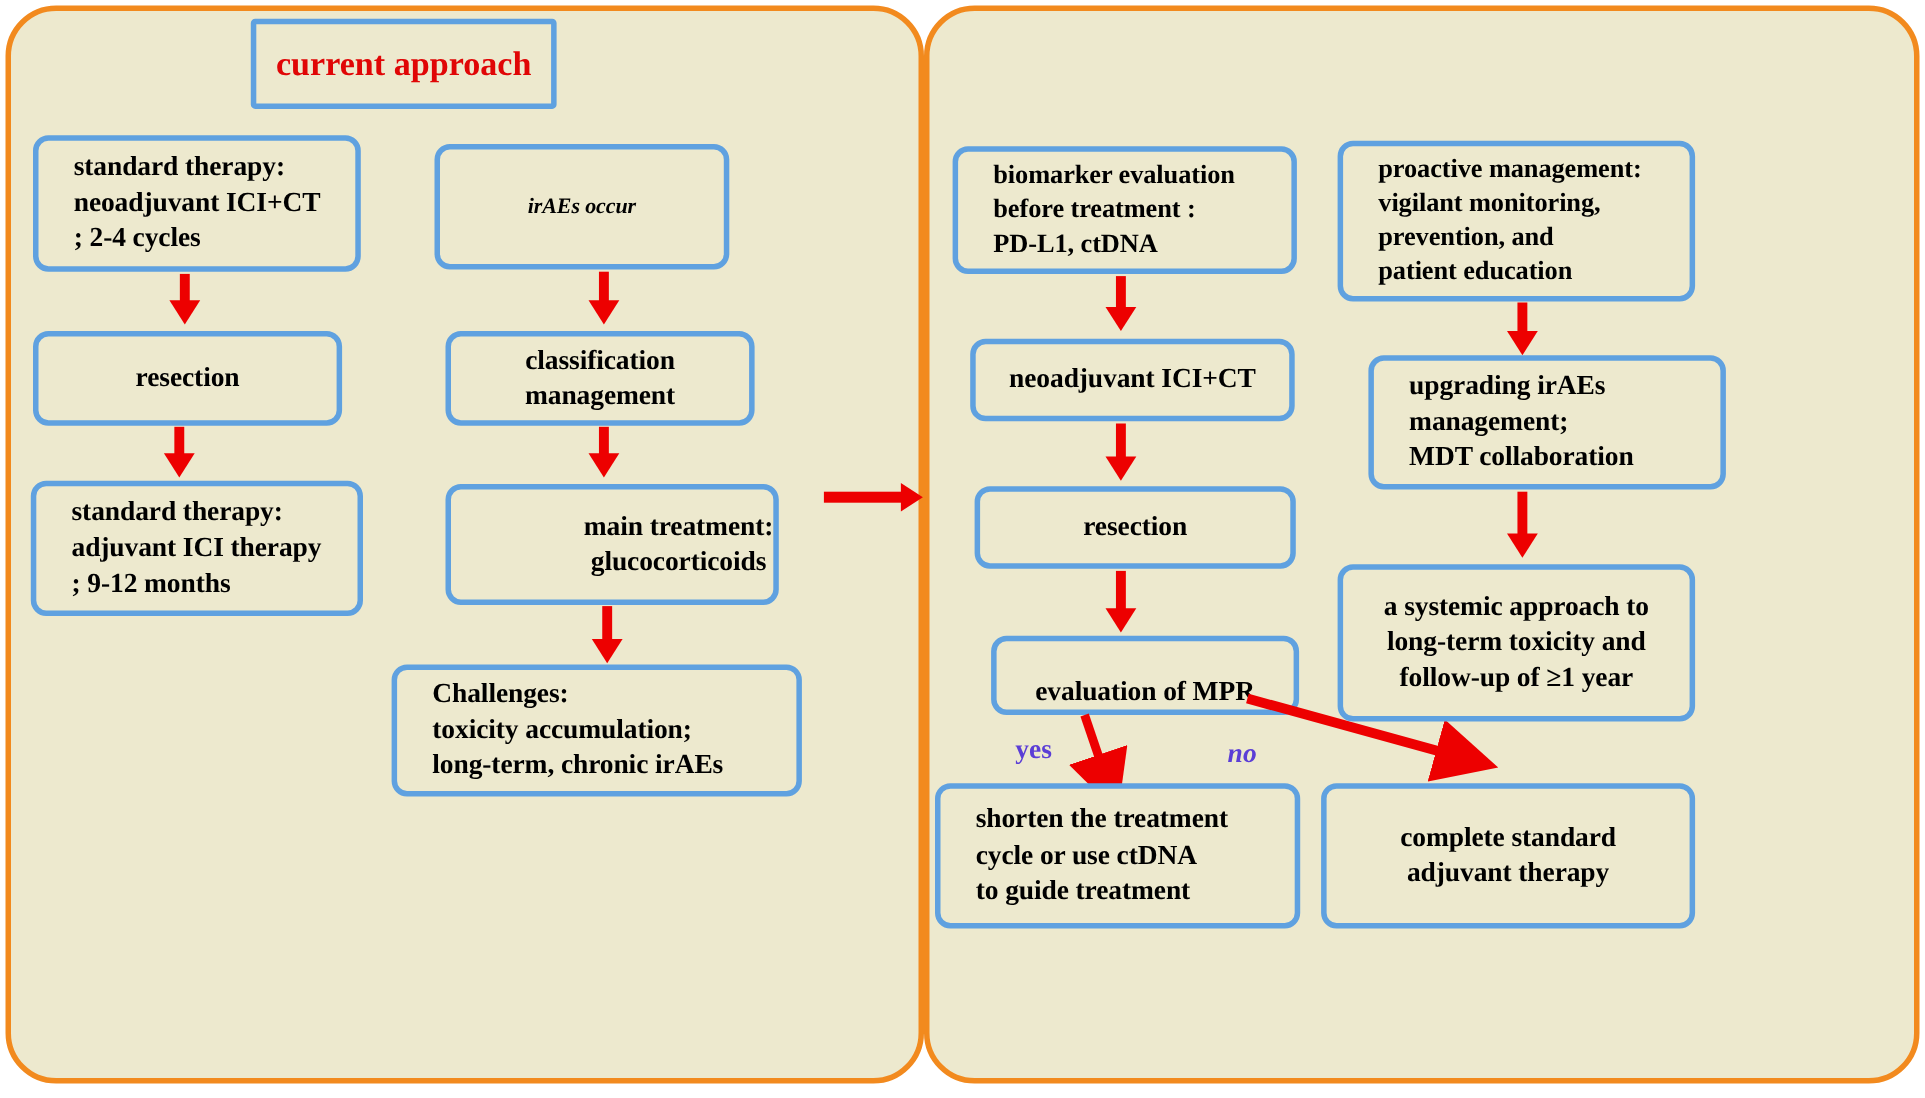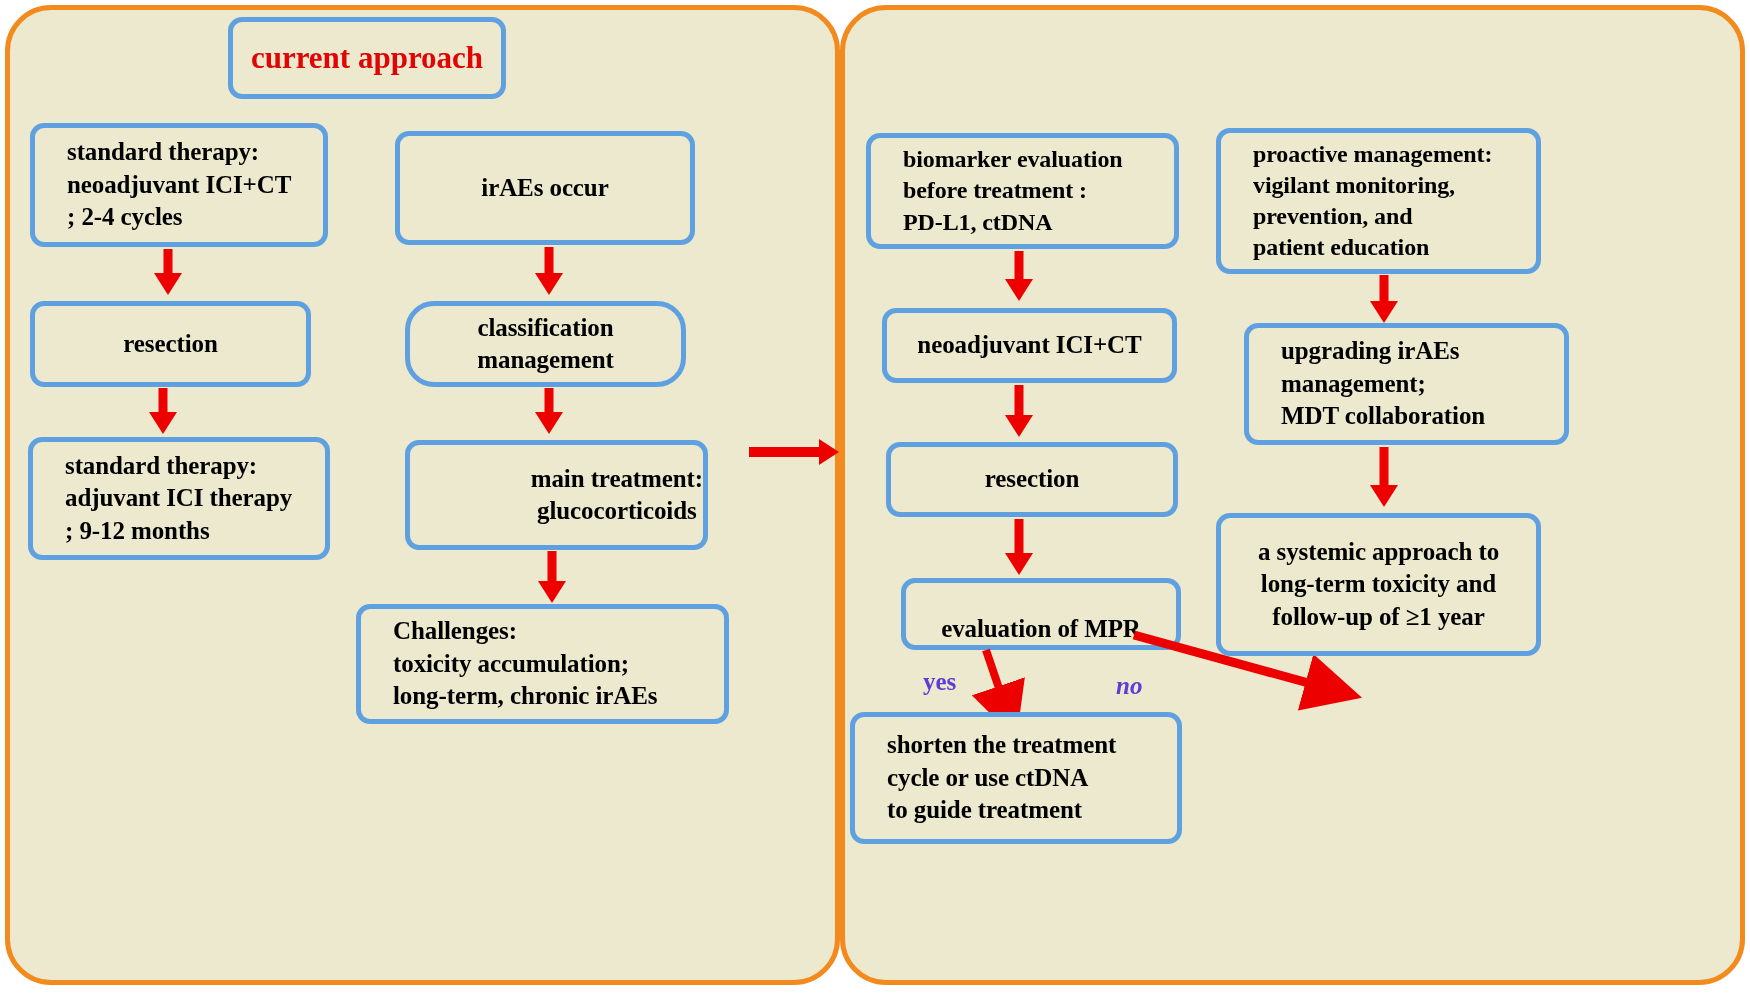--- a/index.html
+++ b/index.html
@@ -43,21 +43,21 @@
     justify-content: flex-start;
     text-align: left;
   }
   .node .txt { display: block; white-space: pre-line; }
   .node.left .txt { padding-left: 32px; }
 
   .title-box {
     position: absolute;
     background: #EDE9CE;
     border: 5px solid #5FA1E0;
-    border-radius: 14px;
+    border-radius: 4px;
     box-sizing: border-box;
     display: flex;
     align-items: center;
     justify-content: center;
     color: #E00606;
     font-weight: bold;
     font-size: 31px;
     text-align: center;
   }
 
@@ -144,29 +144,29 @@
     <div class="shaft" style="height:26px;"></div>
     <div class="head" style="top:24px;"></div>
   </div>
 
   <div class="node left" style="left:28px; top:437px; width:302px; height:123px; font-size:25px;">
     <span class="txt">standard therapy:
 adjuvant ICI therapy
 ; 9-12 months</span>
   </div>
 
-  <div class="node center" style="left:395px; top:131px; width:300px; height:114px; font-size:25px;">
+  <div class="node center" style="left:395px; top:131px; width:268px; height:114px; font-size:20px;font-style:italic;">
     <span class="txt">irAEs occur</span>
   </div>
   <div class="arrow-v" style="left:549px; top:247px; height:48px;">
     <div class="shaft" style="height:28px;"></div>
     <div class="head" style="top:26px;"></div>
   </div>
 
-  <div class="node center" style="left:405px; top:301px; width:281px; height:86px; font-size:25px;border-radius:29px;">
+  <div class="node center" style="left:405px; top:301px; width:281px; height:86px; font-size:25px;">
     <span class="txt">classification
 management</span>
   </div>
   <div class="arrow-v" style="left:549px; top:388px; height:46px;">
     <div class="shaft" style="height:26px;"></div>
     <div class="head" style="top:24px;"></div>
   </div>
 
   <div class="node center" style="left:405px; top:440px; width:303px; height:110px; font-size:25px;justify-content:flex-end;">
     <span class="txt">main treatment:
@@ -271,14 +271,18 @@
     <div class="shaft" style="height:40px;"></div>
     <div class="head" style="top:38px;"></div>
   </div>
 
   <div class="node center" style="left:1216px; top:513px; width:325px; height:143px; font-size:25px;text-align:center;">
     <span class="txt">a systemic approach to
 long-term toxicity and
 follow-up of ≥1 year</span>
   </div>
 
+  <div class="node center" style="left:1201px; top:712px; width:340px; height:132px; font-size:25px;">
+    <span class="txt">complete standard
+adjuvant therapy</span>
+  </div>
 
 </div>
 
 </body></html>

